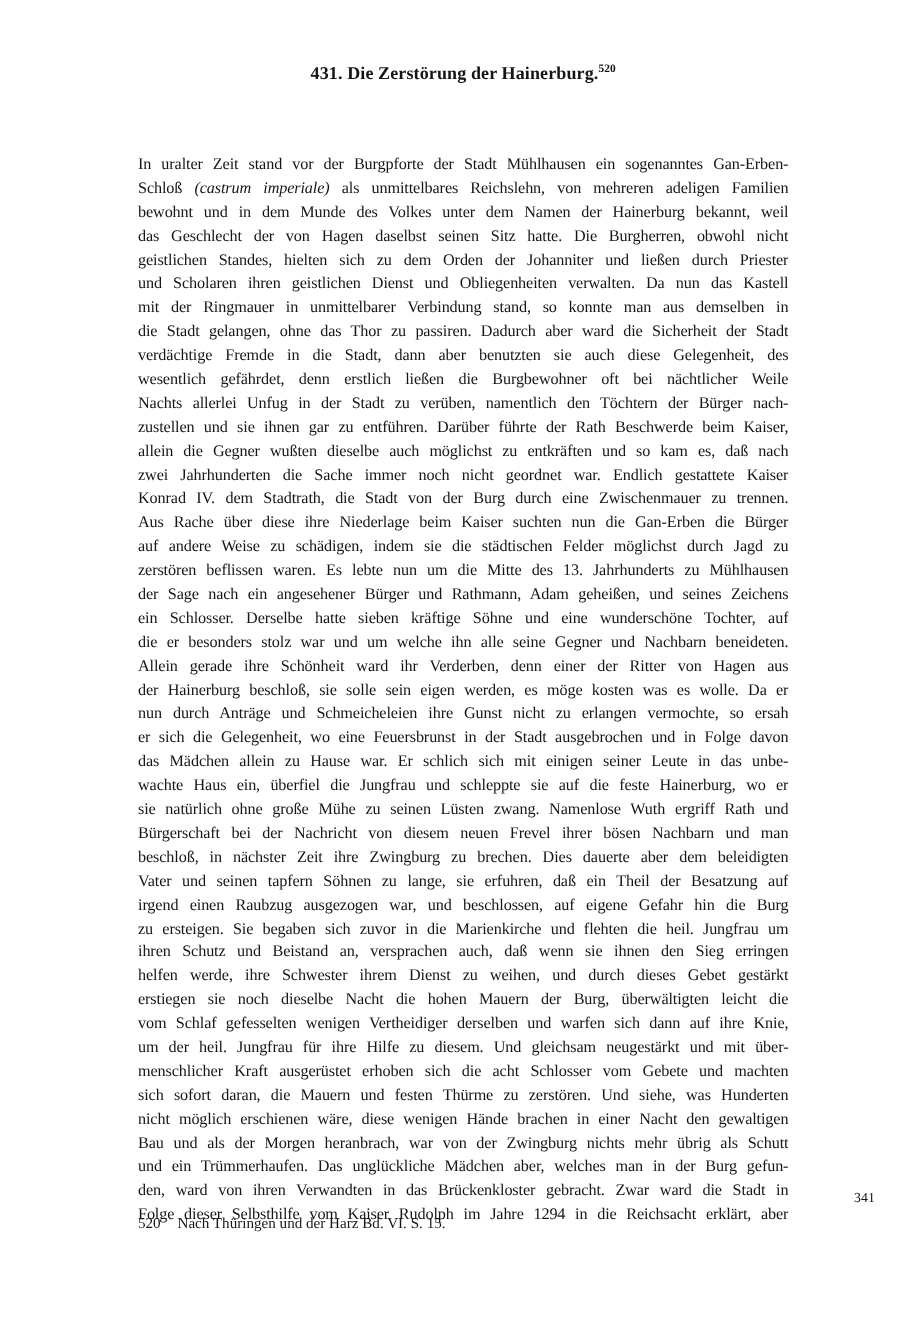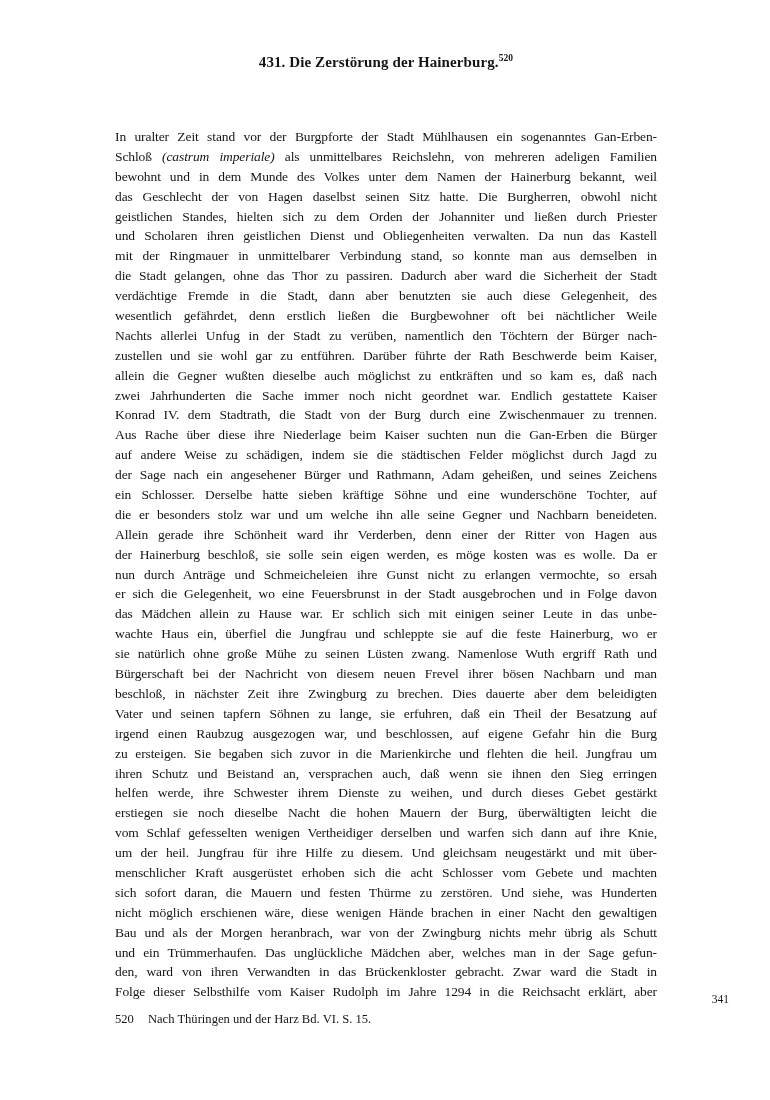--- a/index.html
+++ b/index.html
@@ -86,51 +86,52 @@
       <div class="line"><span>Schloß </span><i>(castrum imperiale)</i><span> als unmittelbares Reichslehn, von mehreren adeligen Familien</span></div>
       <div class="line"><span>bewohnt und in dem Munde des Volkes unter dem Namen der Hainerburg bekannt, weil</span></div>
       <div class="line"><span>das Geschlecht der von Hagen daselbst seinen Sitz hatte. Die Burgherren, obwohl nicht</span></div>
       <div class="line"><span>geistlichen Standes, hielten sich zu dem Orden der Johanniter und ließen durch Priester</span></div>
       <div class="line"><span>und Scholaren ihren geistlichen Dienst und Obliegenheiten verwalten. Da nun das Kastell</span></div>
       <div class="line"><span>mit der Ringmauer in unmittelbarer Verbindung stand, so konnte man aus demselben in</span></div>
       <div class="line"><span>die Stadt gelangen, ohne das Thor zu passiren. Dadurch aber ward die Sicherheit der Stadt</span></div>
       <div class="line"><span>verdächtige Fremde in die Stadt, dann aber benutzten sie auch diese Gelegenheit, des</span></div>
       <div class="line"><span>wesentlich gefährdet, denn erstlich ließen die Burgbewohner oft bei nächtlicher Weile</span></div>
       <div class="line"><span>Nachts allerlei Unfug in der Stadt zu verüben, namentlich den Töchtern der Bürger nach-</span></div>
-      <div class="line"><span>zustellen und sie wohl gar zu entführen. Darüber führte der Rath Beschwerde beim Kaiser,</span></div>
+      <div class="line"><span>zustellen und sie ihnen gar zu entführen. Darüber führte der Rath Beschwerde beim Kaiser,</span></div>
       <div class="line"><span>allein die Gegner wußten dieselbe auch möglichst zu entkräften und so kam es, daß nach</span></div>
       <div class="line"><span>zwei Jahrhunderten die Sache immer noch nicht geordnet war. Endlich gestattete Kaiser</span></div>
       <div class="line"><span>Konrad IV. dem Stadtrath, die Stadt von der Burg durch eine Zwischenmauer zu trennen.</span></div>
       <div class="line"><span>Aus Rache über diese ihre Niederlage beim Kaiser suchten nun die Gan-Erben die Bürger</span></div>
       <div class="line"><span>auf andere Weise zu schädigen, indem sie die städtischen Felder möglichst durch Jagd zu</span></div>
+      <div class="line"><span>zerstören beflissen waren. Es lebte nun um die Mitte des 13. Jahrhunderts zu Mühlhausen</span></div>
       <div class="line"><span>der Sage nach ein angesehener Bürger und Rathmann, Adam geheißen, und seines Zeichens</span></div>
       <div class="line"><span>ein Schlosser. Derselbe hatte sieben kräftige Söhne und eine wunderschöne Tochter, auf</span></div>
       <div class="line"><span>die er besonders stolz war und um welche ihn alle seine Gegner und Nachbarn beneideten.</span></div>
       <div class="line"><span>Allein gerade ihre Schönheit ward ihr Verderben, denn einer der Ritter von Hagen aus</span></div>
       <div class="line"><span>der Hainerburg beschloß, sie solle sein eigen werden, es möge kosten was es wolle. Da er</span></div>
       <div class="line"><span>nun durch Anträge und Schmeicheleien ihre Gunst nicht zu erlangen vermochte, so ersah</span></div>
       <div class="line"><span>er sich die Gelegenheit, wo eine Feuersbrunst in der Stadt ausgebrochen und in Folge davon</span></div>
       <div class="line"><span>das Mädchen allein zu Hause war. Er schlich sich mit einigen seiner Leute in das unbe-</span></div>
       <div class="line"><span>wachte Haus ein, überfiel die Jungfrau und schleppte sie auf die feste Hainerburg, wo er</span></div>
       <div class="line"><span>sie natürlich ohne große Mühe zu seinen Lüsten zwang. Namenlose Wuth ergriff Rath und</span></div>
       <div class="line"><span>Bürgerschaft bei der Nachricht von diesem neuen Frevel ihrer bösen Nachbarn und man</span></div>
       <div class="line"><span>beschloß, in nächster Zeit ihre Zwingburg zu brechen. Dies dauerte aber dem beleidigten</span></div>
       <div class="line"><span>Vater und seinen tapfern Söhnen zu lange, sie erfuhren, daß ein Theil der Besatzung auf</span></div>
       <div class="line"><span>irgend einen Raubzug ausgezogen war, und beschlossen, auf eigene Gefahr hin die Burg</span></div>
       <div class="line"><span>zu ersteigen. Sie begaben sich zuvor in die Marienkirche und flehten die heil. Jungfrau um</span></div>
       <div class="line"><span>ihren Schutz und Beistand an, versprachen auch, daß wenn sie ihnen den Sieg erringen</span></div>
-      <div class="line"><span>helfen werde, ihre Schwester ihrem Dienste zu weihen, und durch dieses Gebet gestärkt</span></div>
+      <div class="line"><span>helfen werde, ihre Schwester ihrem Dienst zu weihen, und durch dieses Gebet gestärkt</span></div>
       <div class="line"><span>erstiegen sie noch dieselbe Nacht die hohen Mauern der Burg, überwältigten leicht die</span></div>
       <div class="line"><span>vom Schlaf gefesselten wenigen Vertheidiger derselben und warfen sich dann auf ihre Knie,</span></div>
       <div class="line"><span>um der heil. Jungfrau für ihre Hilfe zu diesem. Und gleichsam neugestärkt und mit über-</span></div>
       <div class="line"><span>menschlicher Kraft ausgerüstet erhoben sich die acht Schlosser vom Gebete und machten</span></div>
       <div class="line"><span>sich sofort daran, die Mauern und festen Thürme zu zerstören. Und siehe, was Hunderten</span></div>
       <div class="line"><span>nicht möglich erschienen wäre, diese wenigen Hände brachen in einer Nacht den gewaltigen</span></div>
       <div class="line"><span>Bau und als der Morgen heranbrach, war von der Zwingburg nichts mehr übrig als Schutt</span></div>
-      <div class="line"><span>und ein Trümmerhaufen. Das unglückliche Mädchen aber, welches man in der Sage gefun-</span></div>
+      <div class="line"><span>und ein Trümmerhaufen. Das unglückliche Mädchen aber, welches man in der Burg gefun-</span></div>
       <div class="line"><span>den, ward von ihren Verwandten in das Brückenkloster gebracht. Zwar ward die Stadt in</span></div>
       <div class="line"><span>Folge dieser Selbsthilfe vom Kaiser Rudolph im Jahre 1294 in die Reichsacht erklärt, aber</span></div>
     </div>
 
   <div class="footnote">
     <span class="fn-num">520</span><span>Nach Thüringen und der Harz Bd. VI. S. 15.</span>
   </div>
 
   <div class="page-number">341</div>
 

